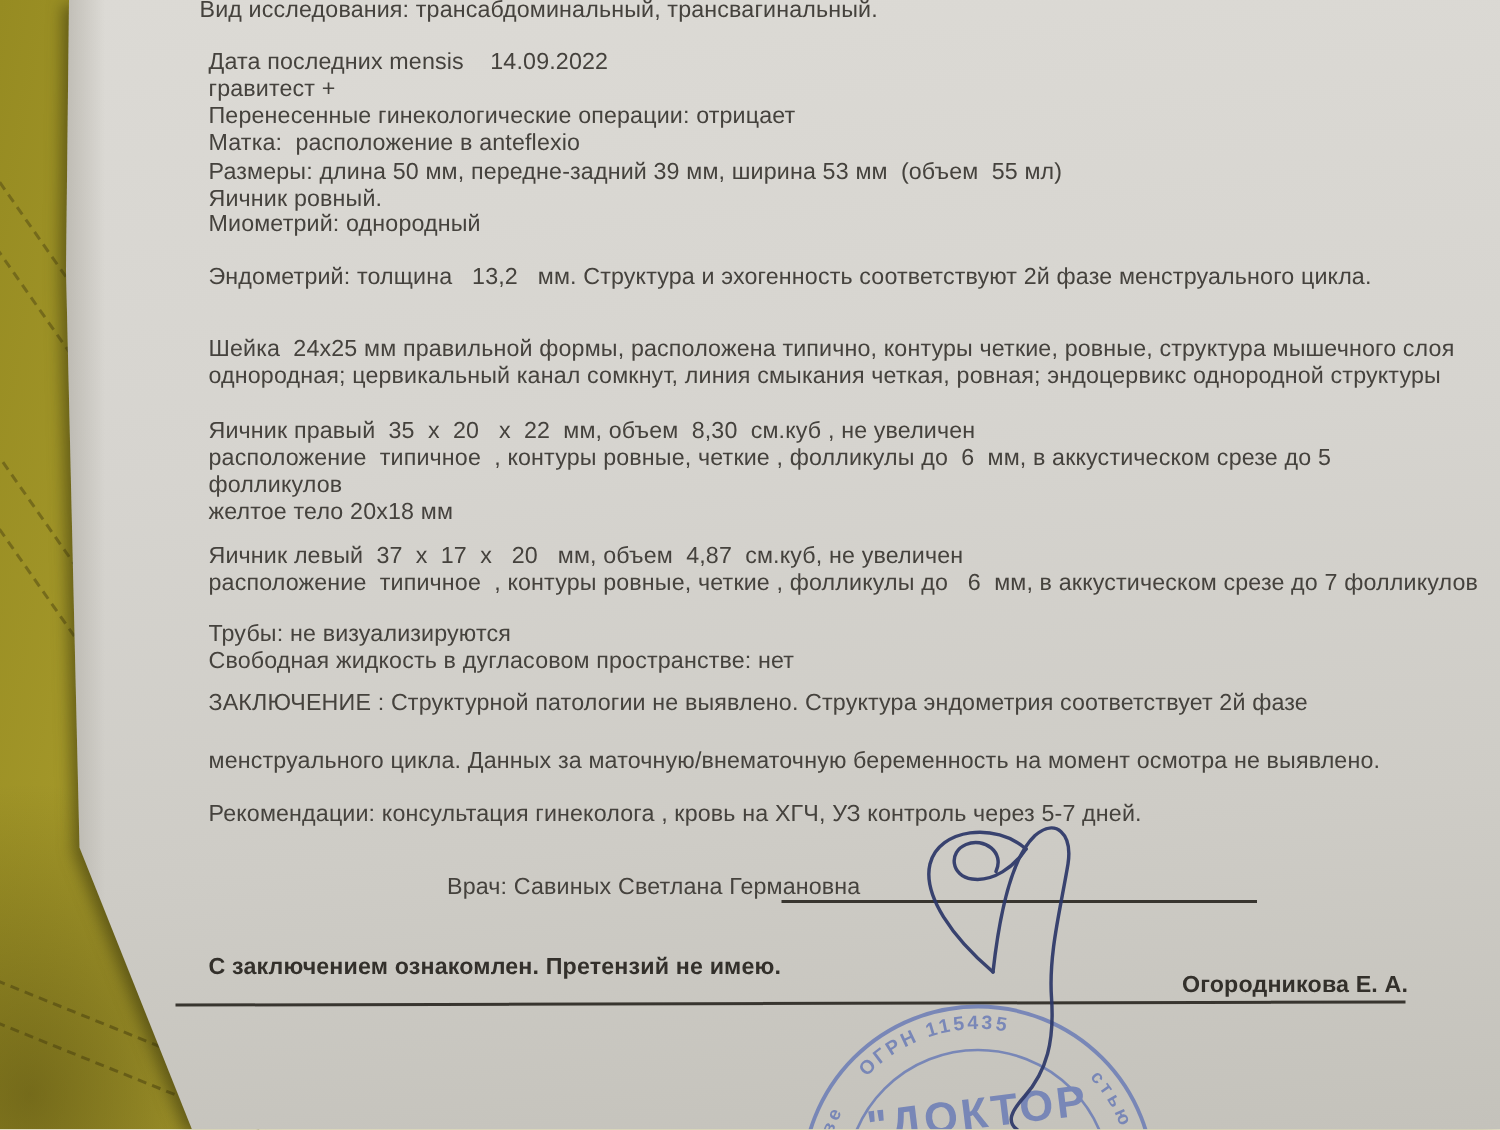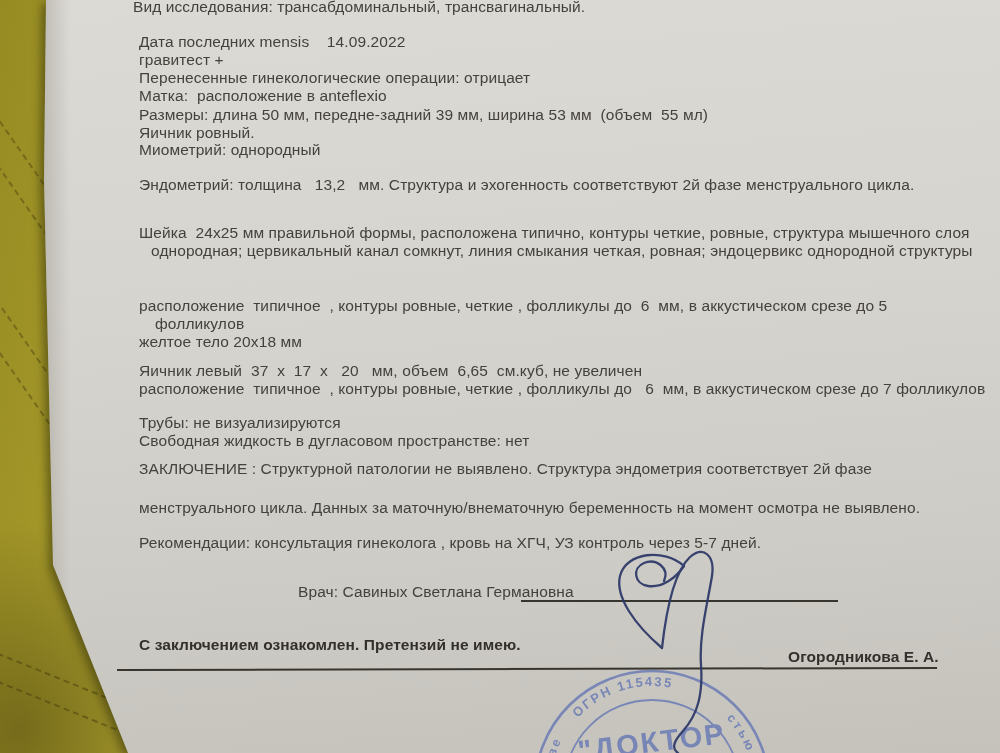--- a/index.html
+++ b/index.html
@@ -58,27 +58,28 @@
     <div class="ln" style="top:69px;">Перенесенные гинекологические операции: отрицает</div>
 
     <div class="ln" style="top:87px;">Матка:  расположение в anteflexio</div>
     <div class="ln" style="top:106px;">Размеры: длина 50 мм, передне-задний 39 мм, ширина 53 мм  (объем  55 мл)</div>
     <div class="ln" style="top:124px;">Яичник ровный.</div>
     <div class="ln" style="top:141px;">Миометрий: однородный</div>
 
     <div class="ln" style="top:176px;">Эндометрий: толщина   13,2   мм. Структура и эхогенность соответствуют 2й фазе менструального цикла.</div>
 
     <div class="ln" style="top:224px;">Шейка  24х25 мм правильной формы, расположена типично, контуры четкие, ровные, структура мышечного слоя</div>
-    <div class="ln" style="top:242px;margin-left:12px;">однородная; цервикальный канал сомкнут, линия смыкания четкая, ровная; эндоцервикс однородной структуры</div>
+    <div class="ln" style="top:242px;">однородная; цервикальный канал сомкнут, линия смыкания четкая, ровная; эндоцервикс однородной структуры</div>
 
+    <div class="ln" style="top:279px;">Яичник правый  35  х  20   х  22  мм, объем  8,30  см.куб , не увеличен</div>
     <div class="ln" style="top:297px;">расположение  типичное  , контуры ровные, четкие , фолликулы до  6  мм, в аккустическом срезе до 5</div>
-    <div class="ln" style="top:315px;margin-left:16px;">фолликулов</div>
+    <div class="ln" style="top:315px;">фолликулов</div>
     <div class="ln" style="top:333px;">желтое тело 20х18 мм</div>
 
-    <div class="ln" style="top:362px;">Яичник левый  37  х  17  х   20   мм, объем  6,65  см.куб, не увеличен</div>
+    <div class="ln" style="top:362px;">Яичник левый  37  х  17  х   20   мм, объем  4,87  см.куб, не увеличен</div>
     <div class="ln" style="top:380px;">расположение  типичное  , контуры ровные, четкие , фолликулы до   6  мм, в аккустическом срезе до 7 фолликулов</div>
 
     <div class="ln" style="top:414px;">Трубы: не визуализируются</div>
     <div class="ln" style="top:432px;">Свободная жидкость в дугласовом пространстве: нет</div>
 
     <div class="ln" style="top:460px;">ЗАКЛЮЧЕНИЕ : Структурной патологии не выявлено. Структура эндометрия соответствует 2й фазе</div>
     <div class="ln" style="top:499px;">менструального цикла. Данных за маточную/внематочную беременность на момент осмотра не выявлено.</div>
 
     <div class="ln" style="top:534px;text-align:center;">Рекомендации: консультация гинеколога , кровь на ХГЧ, УЗ контроль через 5-7 дней.</div>
 

